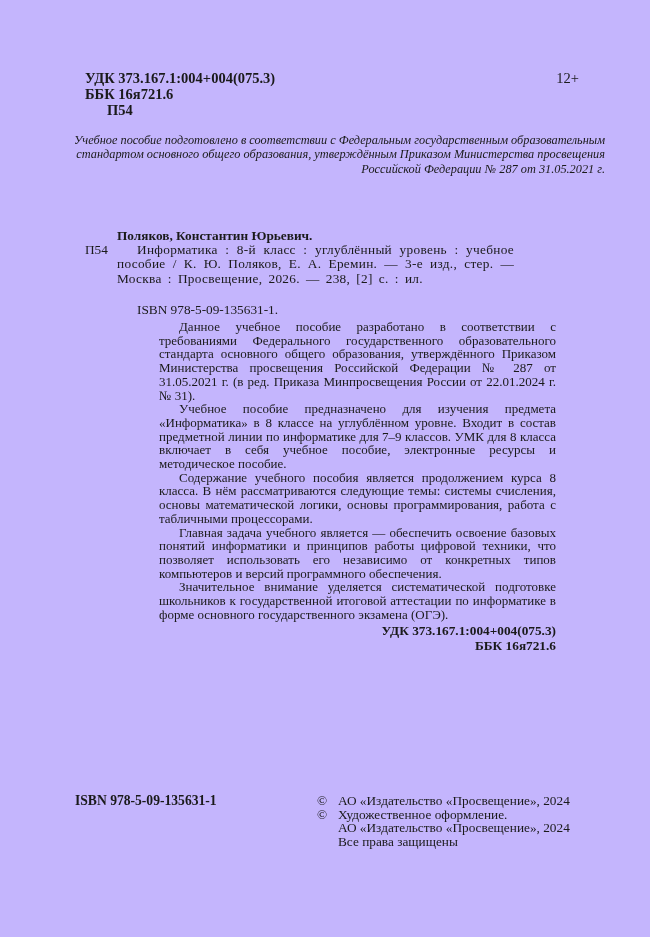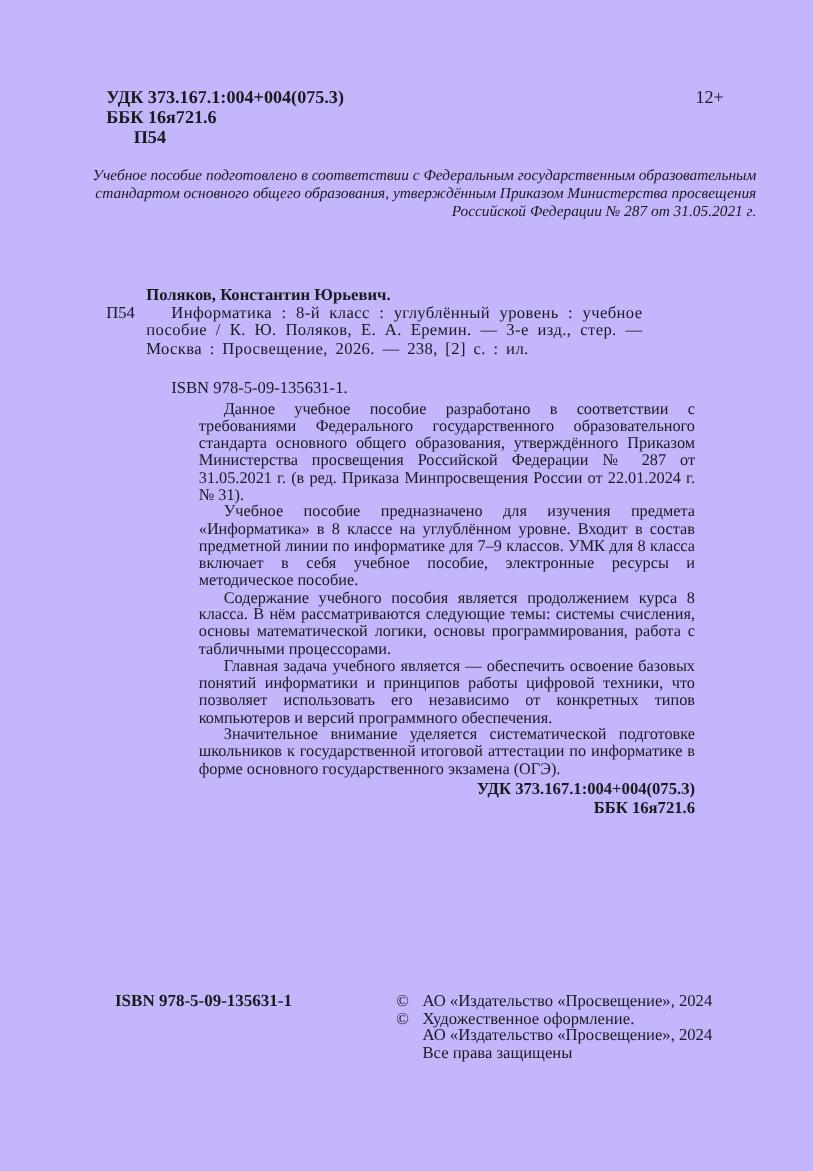--- a/index.html
+++ b/index.html
@@ -35,21 +35,21 @@
   .annotation {
     position:absolute; left:117px; top:320px; width:397px;
     font-size:13px; line-height:13.7px; text-align:justify;margin-left:42px;
   }
   .annotation p { margin:0; text-indent:20px; }
   .class-footer {
     margin-top:3px; text-align:right; font-weight:bold;
     font-size:13.3px; line-height:14.5px;
   }
   .imprint-isbn {
-    position:absolute; left:92px; top:794px;
+    position:absolute; left:75px; top:794px;
     font-weight:bold; font-size:13.6px; line-height:13.8px;
   }
   .copyright {
     position:absolute; left:317px; top:794px;
     font-size:13.3px; line-height:13.7px;
   }
   .cr-row { display:flex; }
   .cr-row .mark { width:21px; flex:none; }
 </style>
 </head>

